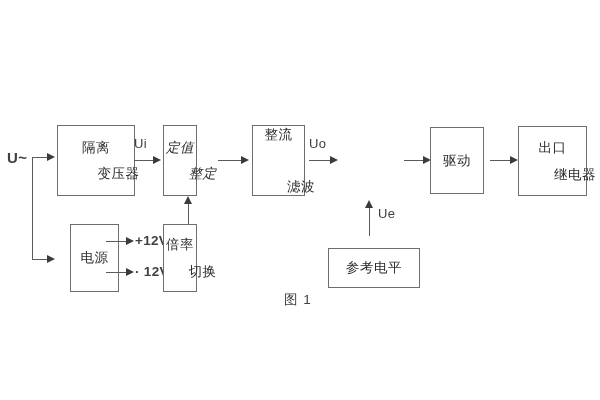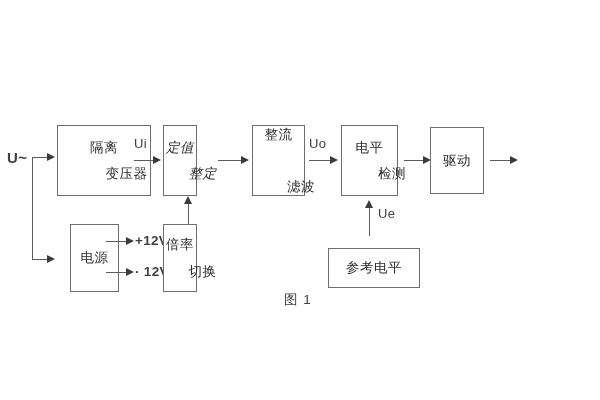--- a/index.html
+++ b/index.html
@@ -105,21 +105,21 @@
   <div class="hline" style="left:32px; top:158px; width:0px;"></div>
 
   <div class="vline" style="left:32px; top:157px; height:103px;"></div>
 
   <div class="hline" style="left:32px; top:157px; width:17px;"></div>
   <div class="arrow-r" style="left:47px; top:153px;"></div>
 
   <div class="hline" style="left:32px; top:259px; width:17px;"></div>
   <div class="arrow-r" style="left:47px; top:255px;"></div>
 
-  <div class="block" style="left:57px; top:125px; width:94px; height:71px;">
+  <div class="block" style="left:57px; top:125px; width:78px; height:71px;">
     <span class="line">隔离</span>
     <span class="line">变压器</span>
   </div>
 
   <div class="txt sig" style="left:134px; top:137px;">Ui</div>
   <div class="hline" style="left:134px; top:160px; width:21px;"></div>
   <div class="arrow-r" style="left:153px; top:156px;"></div>
 
   <div class="block" style="left:163px; top:125px; width:34px; height:71px;font-style:italic;">
     <span class="line">定值</span>
@@ -131,35 +131,35 @@
 
   <div class="block" style="left:252px; top:125px; width:53px; height:71px;gap:26px;">
     <span class="line">整流</span>
     <span class="line">滤波</span>
   </div>
 
   <div class="txt sig" style="left:309px; top:137px;">Uo</div>
   <div class="hline" style="left:309px; top:160px; width:23px;"></div>
   <div class="arrow-r" style="left:330px; top:156px;"></div>
 
-  <div class="block" style="left:341px; top:125px; width:57px; height:71px;">
-    <span class="line">电平</span>
-    <span class="line">检测</span>
-  </div>
 
   <div class="hline" style="left:404px; top:160px; width:21px;"></div>
   <div class="arrow-r" style="left:423px; top:156px;"></div>
 
   <div class="block" style="left:430px; top:127px; width:54px; height:67px;">
     <span class="line">驱动</span>
   </div>
 
   <div class="hline" style="left:490px; top:160px; width:22px;"></div>
   <div class="arrow-r" style="left:510px; top:156px;"></div>
 
+  <div class="block" style="left:518px; top:126px; width:69px; height:70px;">
+    <span class="line">出口</span>
+    <span class="line">继电器</span>
+  </div>
 
   <div class="block" style="left:70px; top:224px; width:49px; height:68px;">
     <span class="line">电源</span>
   </div>
 
   <div class="hline" style="left:106px; top:241px; width:22px;"></div>
   <div class="arrow-r" style="left:126px; top:237px;"></div>
   <div class="txt rail" style="left:135px; top:234px;">+12V</div>
 
   <div class="hline" style="left:106px; top:272px; width:22px;"></div>

